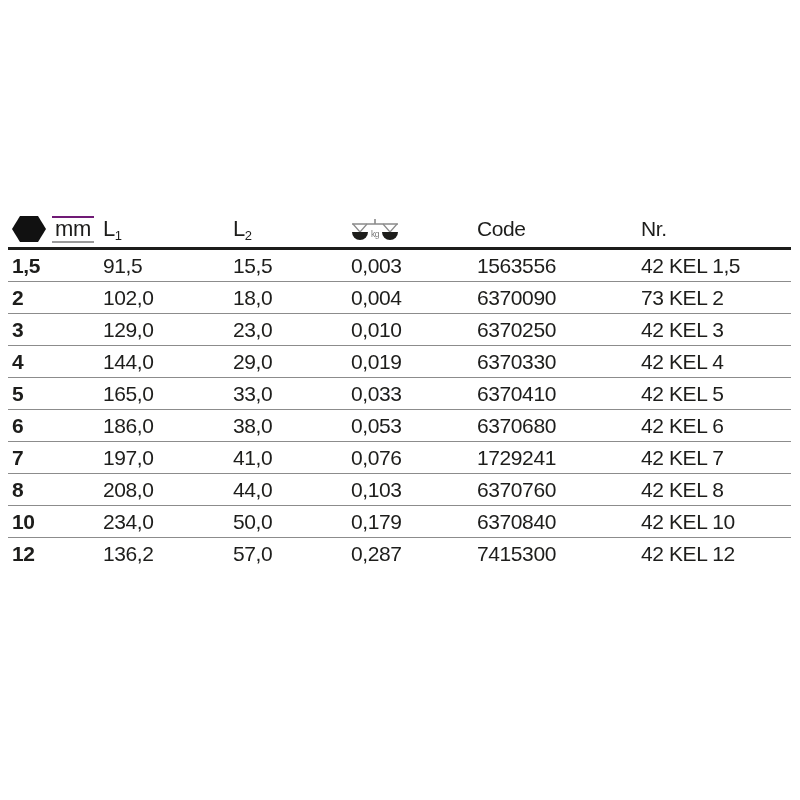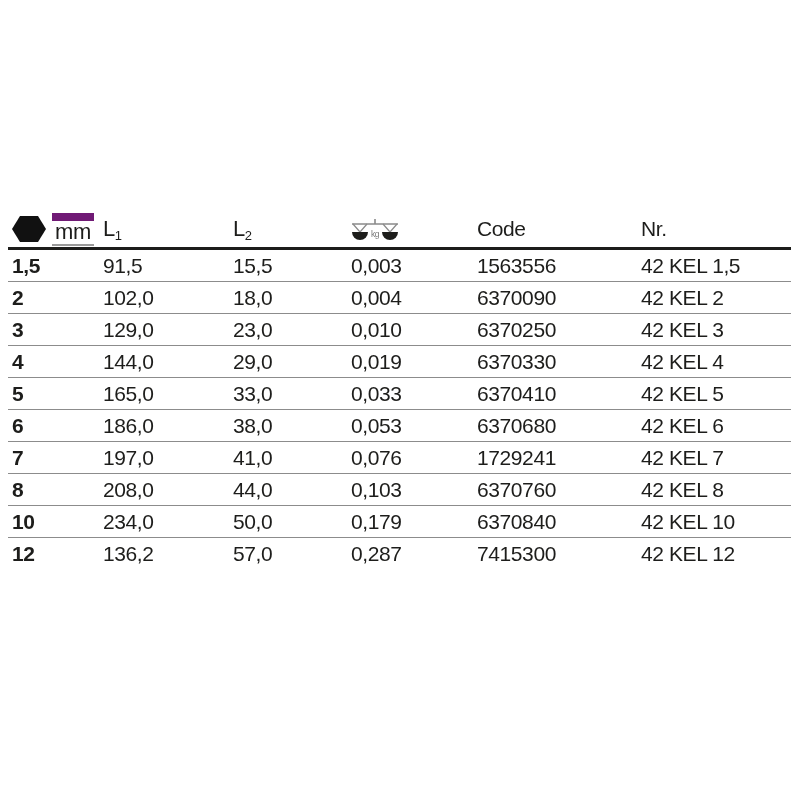--- a/index.html
+++ b/index.html
@@ -60,21 +60,21 @@
     align-items: center;
     gap: 6px;
   }
   .hex-svg {
     display: block;
     width: 34px;
     height: 26px;
   }
   .mm-label {
     display: inline-block;
-    border-top: 8px solid #701a75;
+    border-top: 2px solid #701a75;
     border-bottom: 2px solid #9a9a9a;
     padding: 0 3px 1px 3px;
     line-height: 22px;
     font-size: 22px;
   }
   .scale-svg {
     display: block;
     width: 48px;
     height: 24px;
     margin-bottom: -2px;
@@ -146,21 +146,21 @@
     <td>1563556</td>
     <td>42 KEL 1,5</td>
   </tr>
 
   <tr>
     <td>2</td>
     <td>102,0</td>
     <td>18,0</td>
     <td>0,004</td>
     <td>6370090</td>
-    <td>42 KEL 2</td>
+    <td>73 KEL 2</td>
   </tr>
 
 
   <tr>
     <td>3</td>
     <td>129,0</td>
     <td>23,0</td>
     <td>0,010</td>
     <td>6370250</td>
     <td>42 KEL 3</td>

